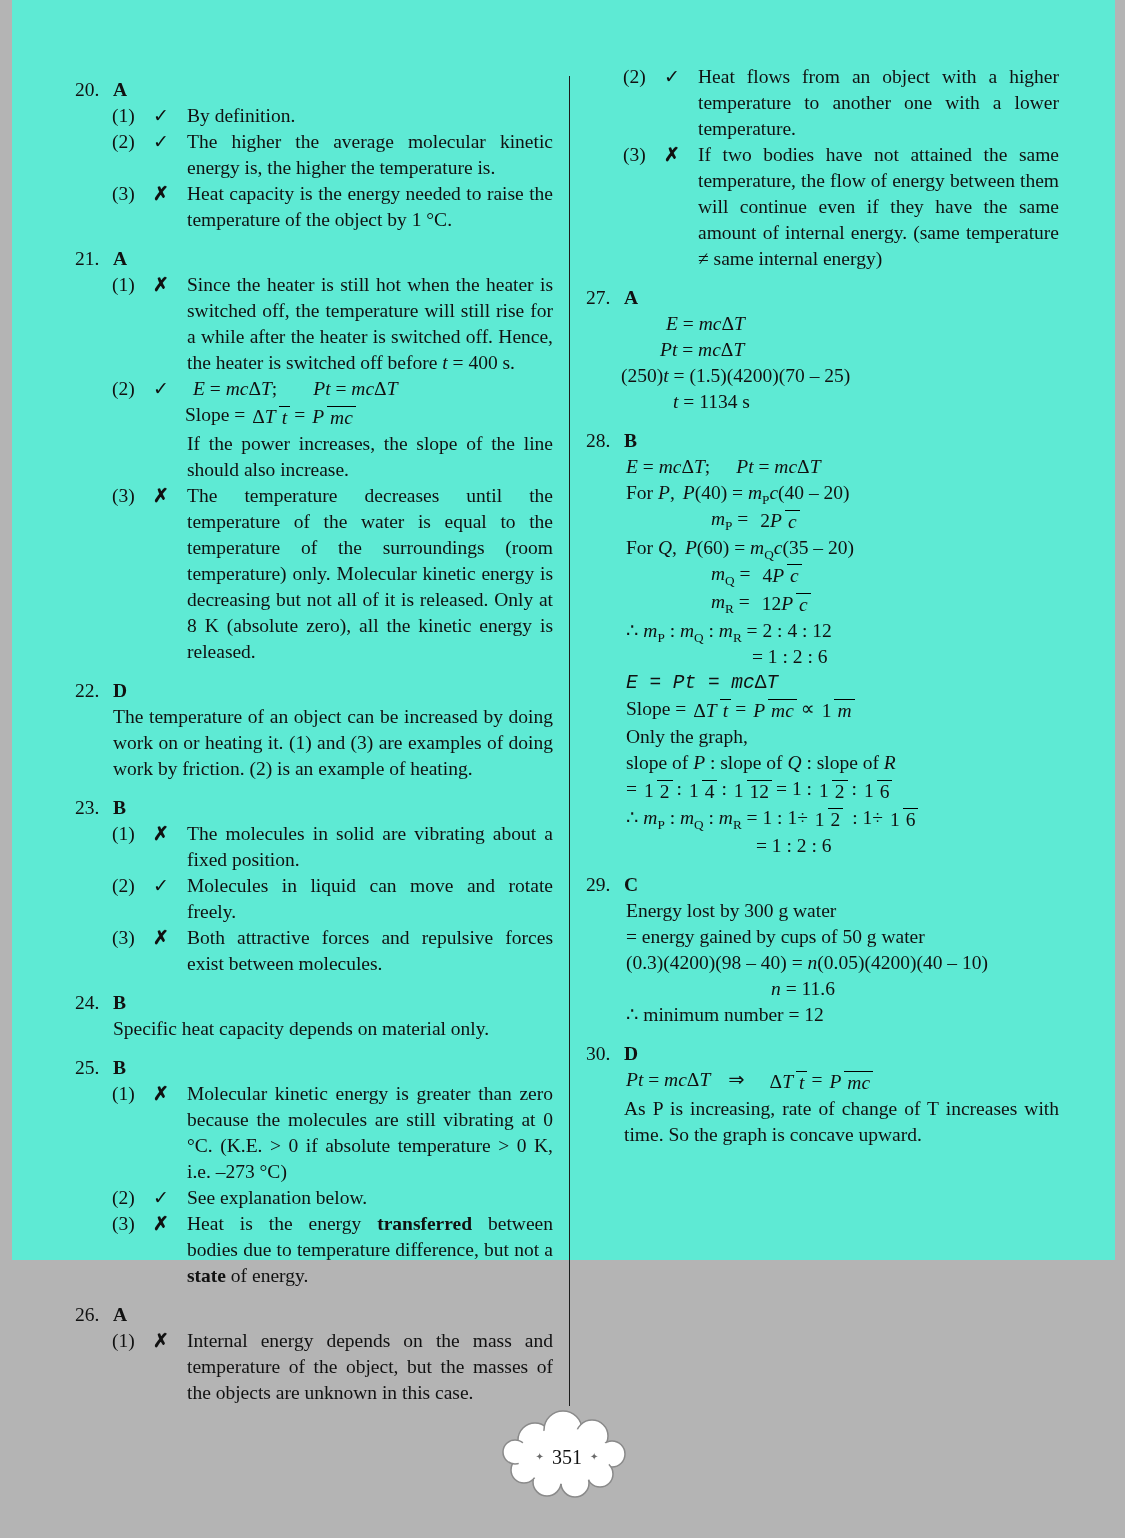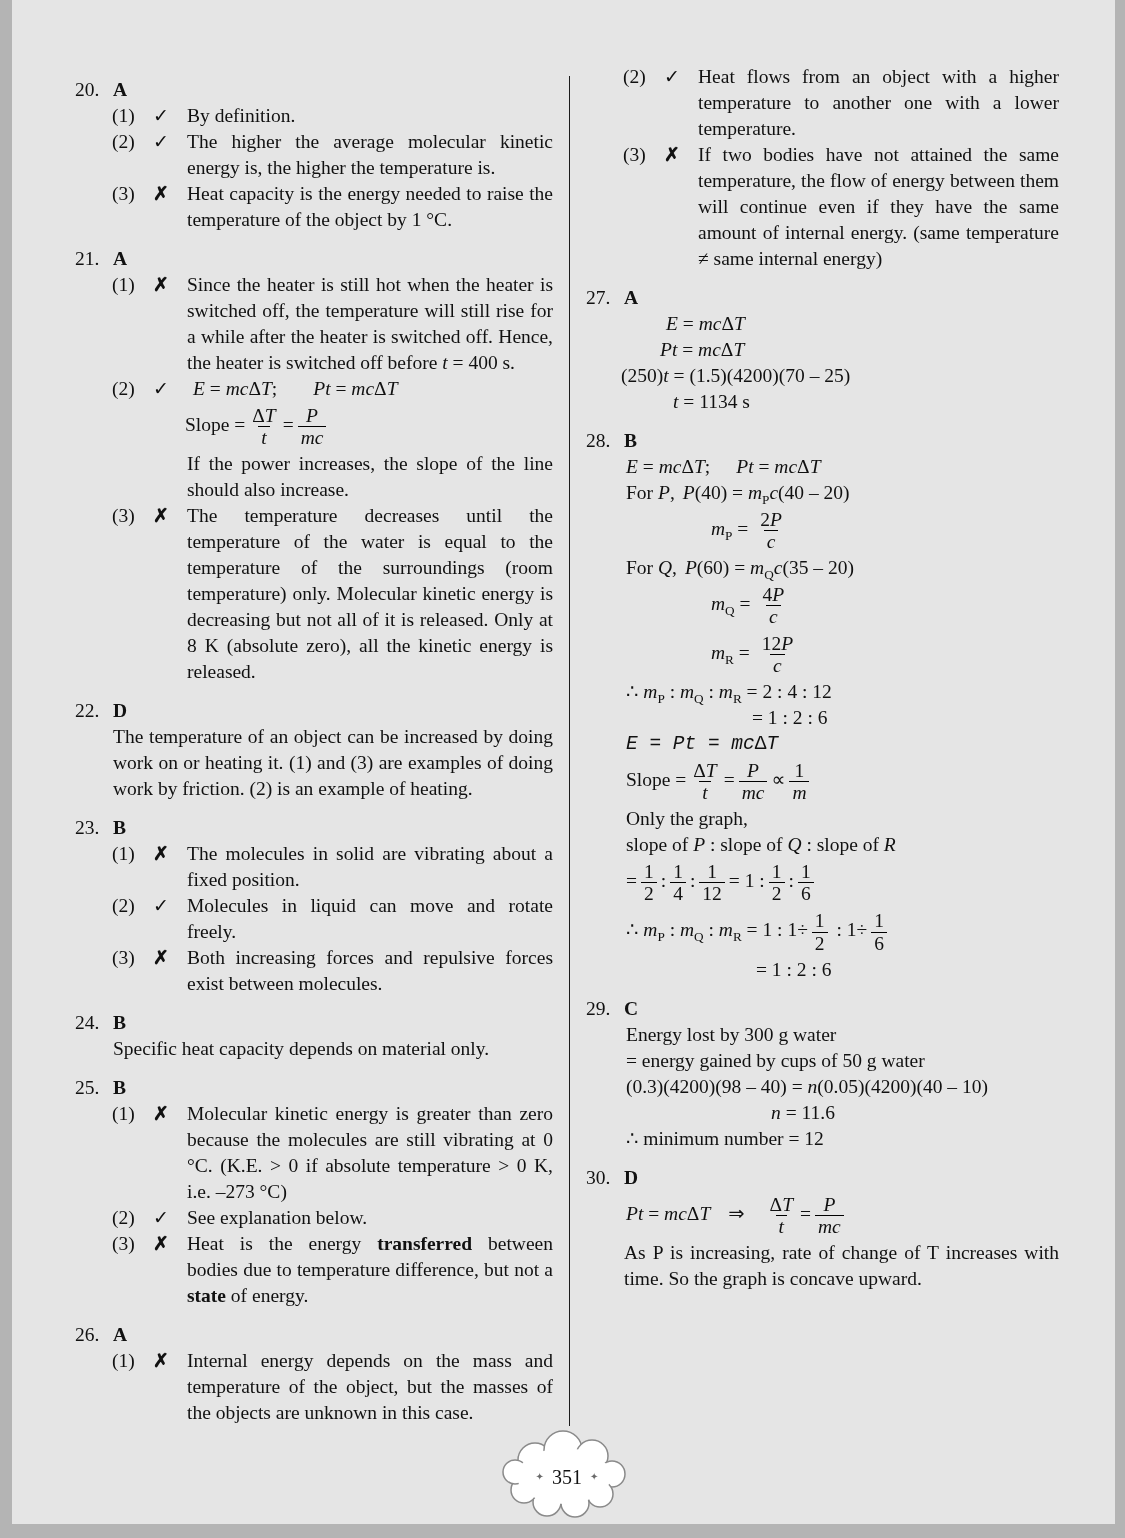--- a/index.html
+++ b/index.html
@@ -5,22 +5,22 @@
   html,body { margin:0; padding:0; }
   body {
     width:1125px; height:1538px;
     background:#b4b4b4;
     position:relative;
     font-family:"Liberation Serif", serif;
     color:#111;
   }
   .page {
     position:absolute; left:12px; top:0;
-    width:1103px; height:1524px;
-    background:#e5e5e5;
+    width:1103px; height:1260px;
+    background:#5eead4;
     box-sizing:border-box;
     padding:64px 56px 26px 63px;
     display:flex; flex-direction:column;
     font-size:19.5px; line-height:26px;
   }
   .columns { display:flex; align-items:stretch; }
   .col-left { width:478px; flex:none; }
   .divider { width:1px; background:#1c1c1c; margin:12px 16px 0 16px; flex:none; }
   .col-right { flex:1; min-width:0; }
 
@@ -37,21 +37,21 @@
   .optpara { margin-left:112px; text-align:justify; }
   .body-para { margin-left:38px; text-align:justify; }
   .math-line { white-space:nowrap; }
   .alt-heading { margin-left:40px; font-weight:700; text-decoration:underline; }
 
   i { font-style:italic; }
   b { font-weight:700; }
   sub { font-size:0.68em; line-height:0; }
 
   .frac {
-    display:inline-flex; flex-direction:column; align-items:center;
+    display:inline-flex; flex-direction:row; align-items:center;
     vertical-align:middle; margin:3px 4px; line-height:1.08; text-align:center;
   }
   .frac .fnum { padding:0 3px; }
   .frac .fden { border-top:1.4px solid #000; padding:0 3px; }
 
   .footer { margin-top:auto; display:flex; justify-content:center; }
   .cloud { position:relative; width:150px; height:102px; }
   .cloud svg { position:absolute; left:0; top:0; }
   .cloud-label {
     position:absolute; left:0; top:0; right:0; bottom:0;
@@ -127,21 +127,21 @@
           <div class="opt-text">The molecules in solid are vibrating about a fixed position.</div>
         </div>
         <div class="opt">
           <span class="opt-label">(2)</span>
           <span class="opt-mark mk-check">✓</span>
           <div class="opt-text">Molecules in liquid can move and rotate freely.</div>
         </div>
         <div class="opt">
           <span class="opt-label">(3)</span>
           <span class="opt-mark mk-cross">✗</span>
-          <div class="opt-text">Both increasing forces and repulsive forces exist between molecules.</div>
+          <div class="opt-text">Both attractive forces and repulsive forces exist between molecules.</div>
         </div>
         <div class="q-head">
           <span class="q-num">24.</span>
           <span class="q-ans">B</span>
         </div>
         <div class="body-para">Specific heat capacity depends on material only.</div>
         <div class="q-head">
           <span class="q-num">25.</span>
           <span class="q-ans">B</span>
         </div>

